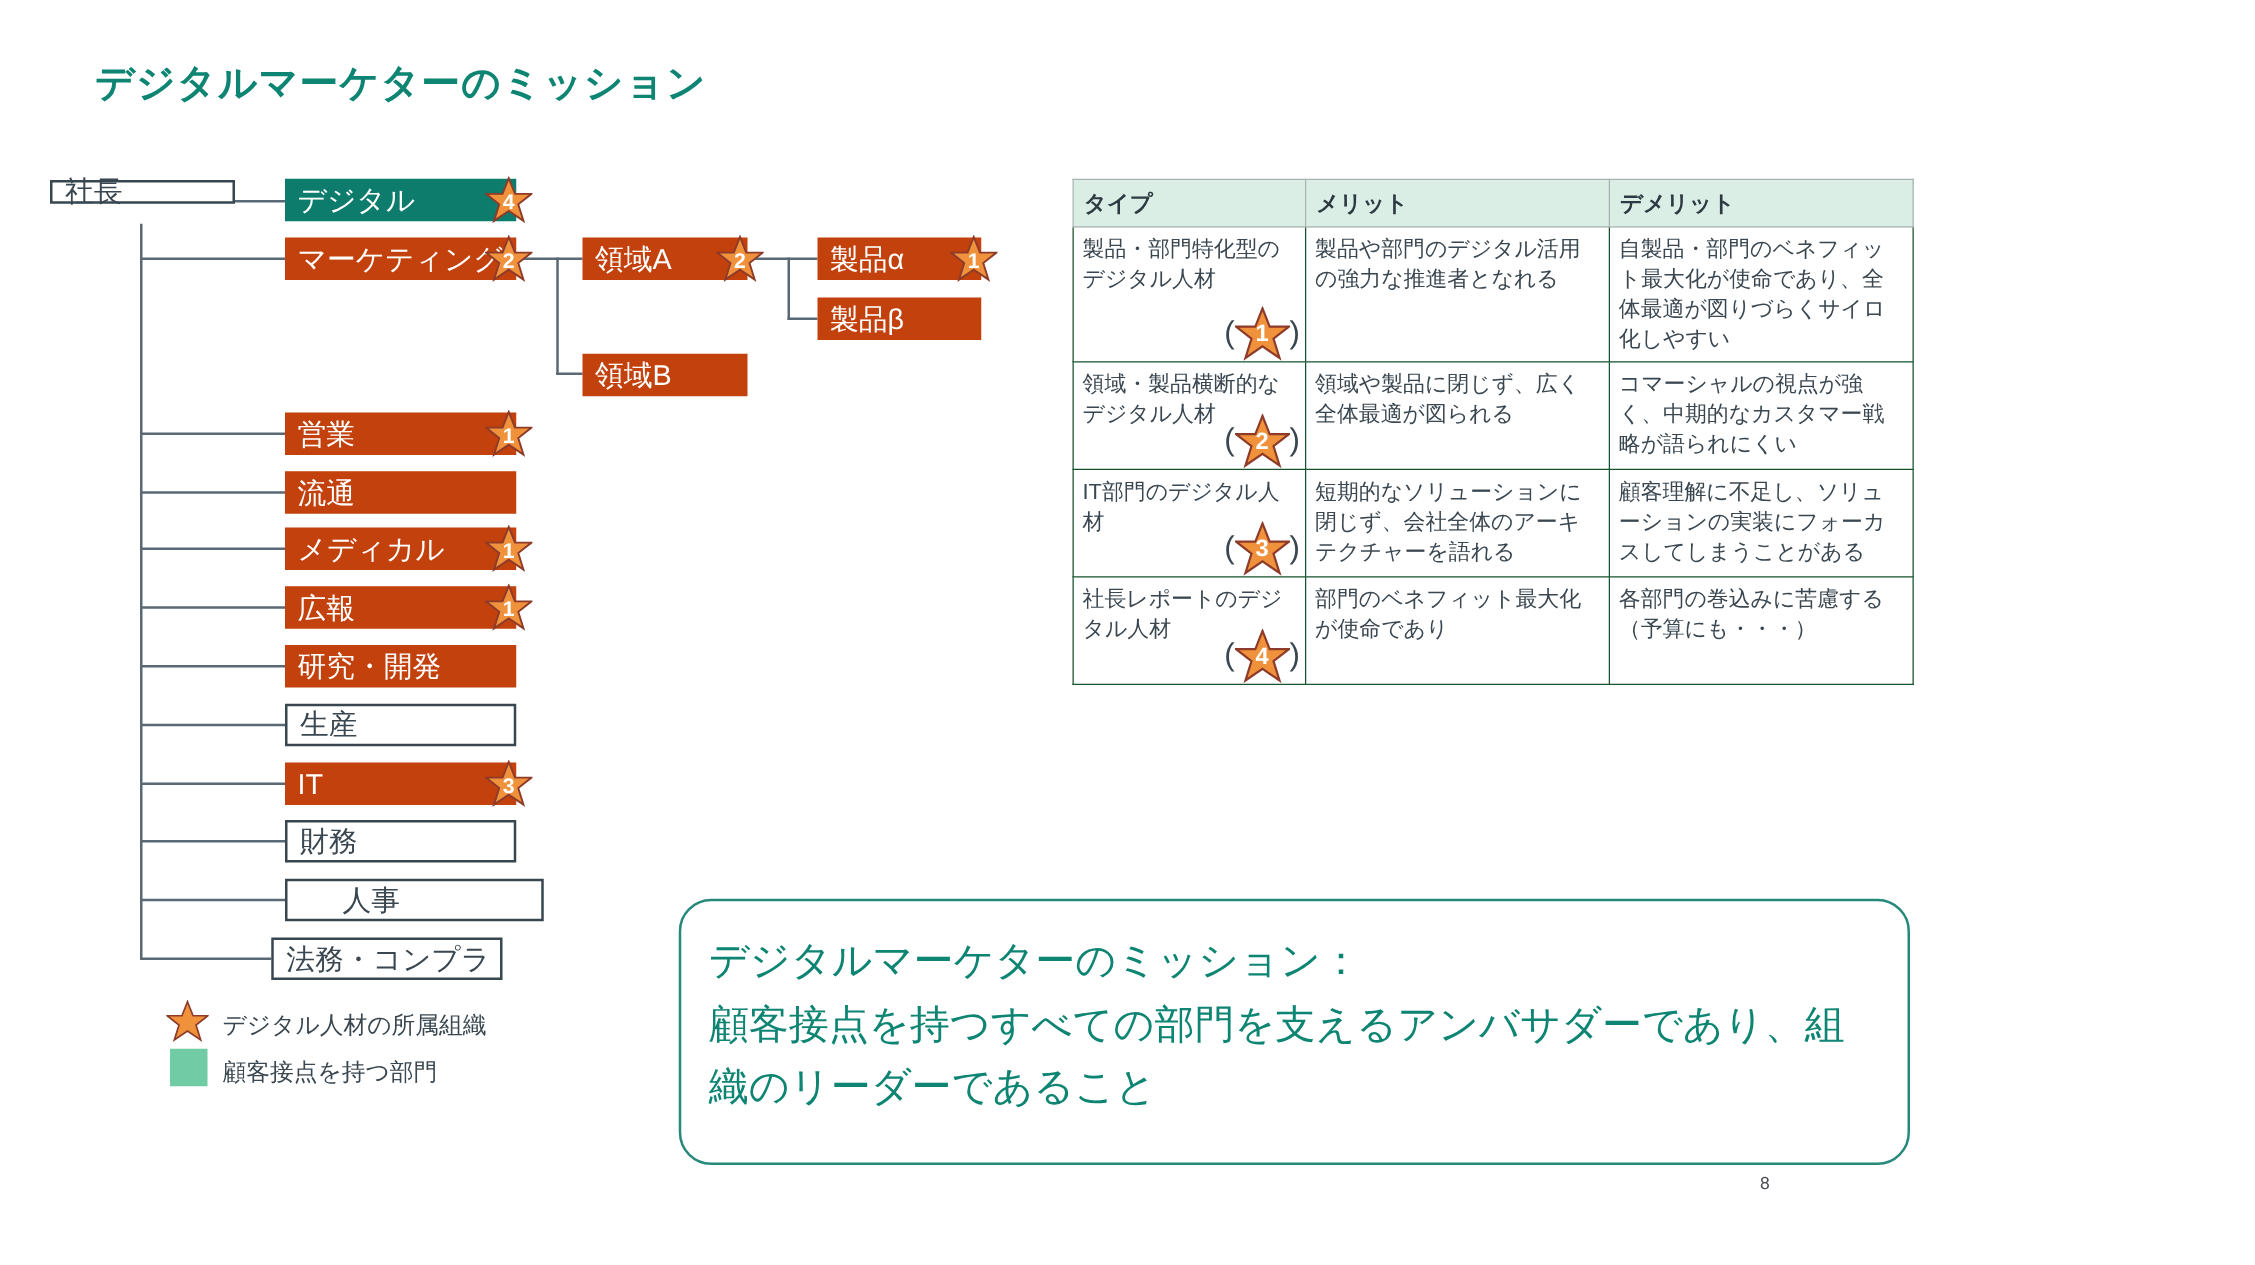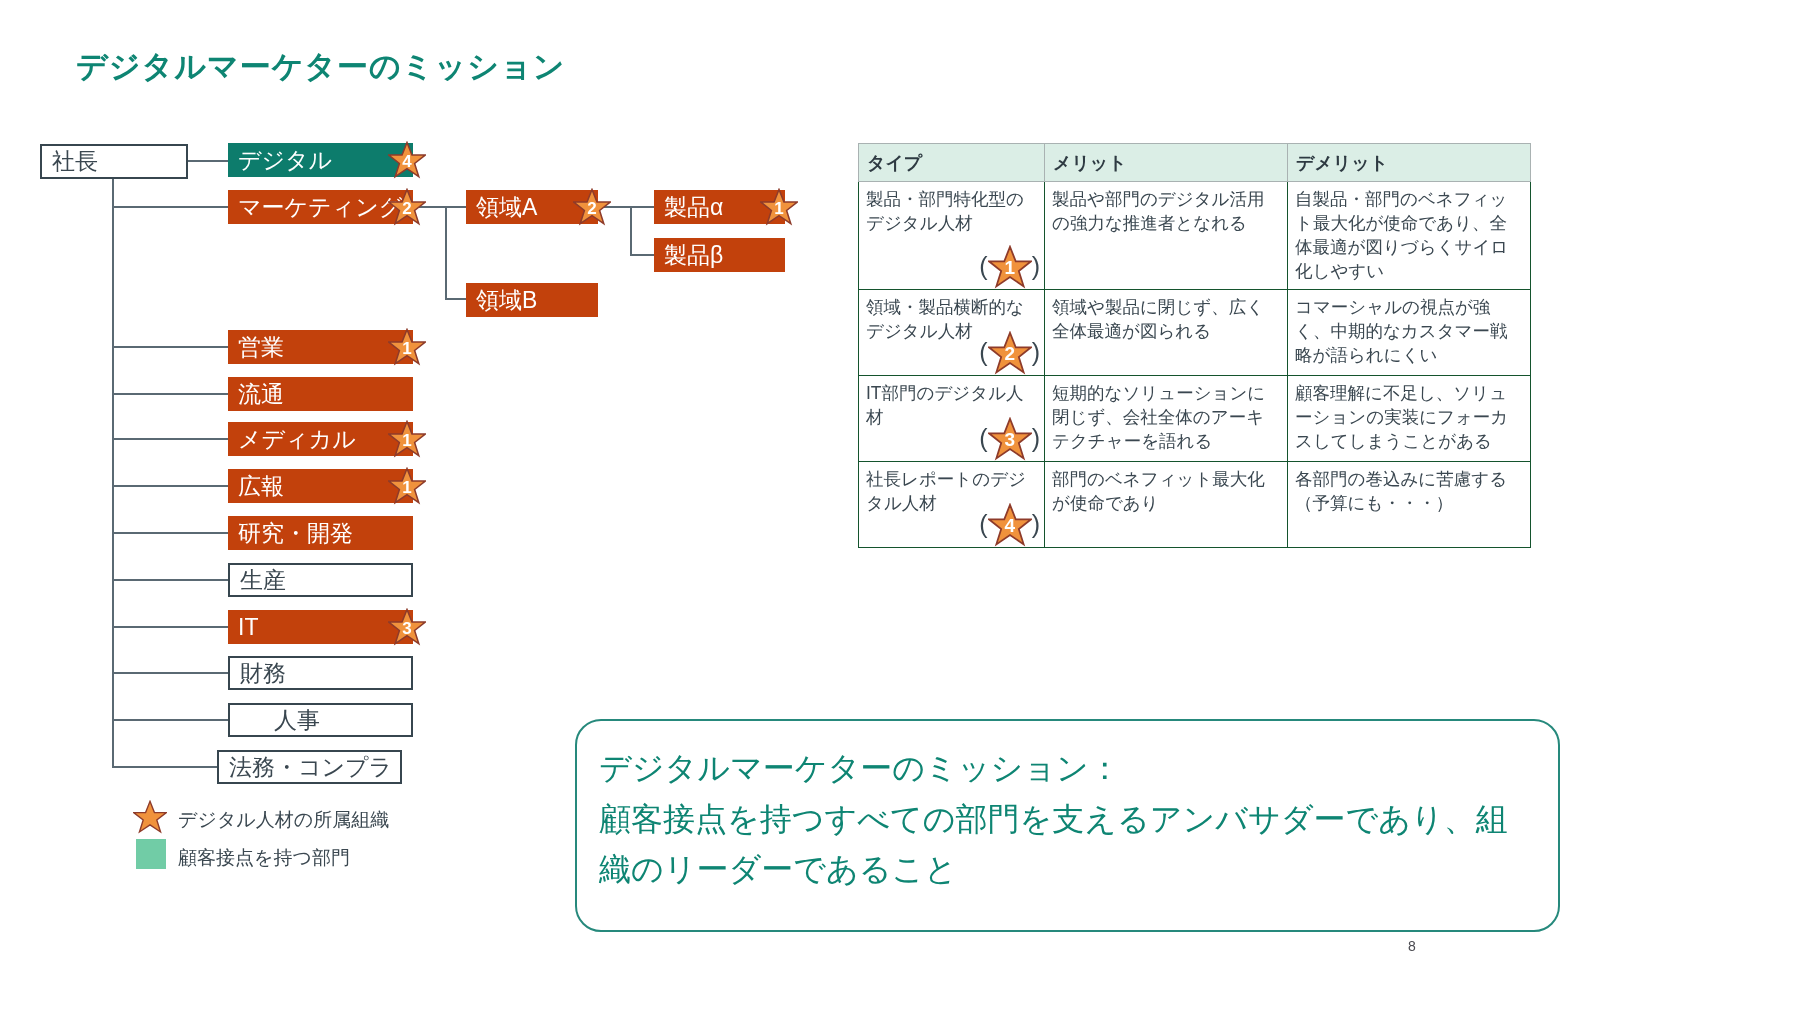--- a/index.html
+++ b/index.html
@@ -34,21 +34,21 @@
   .cmp-table th{background:#DBEEE6;text-align:left;font-weight:bold;padding:6px 8px;height:38px;border:1px solid #A9B2B2;font-size:18px;color:#2E3A42;box-sizing:border-box;}
   .cmp-table td{border:1px solid #14532d;vertical-align:top;padding:5px 7px;line-height:1.38;box-sizing:border-box;white-space:pre-line;}
   .cmp-table tr.r{height:86px;}
   .type-cell{position:relative;}
   .cell-star{position:absolute;right:4px;bottom:0;display:flex;align-items:center;white-space:nowrap;}
   .cell-star .paren{font-size:25px;color:#3A4750;}
   .cell-star .star{width:44px;height:44px;}
   .cell-star .star .num{font-size:19px;}
 
   
-  .mission{position:absolute;left:543px;top:719px;width:985px;height:213px;border:2px solid #26897C;border-radius:26px;box-sizing:border-box;padding:22px 24px 0 22px;color:#0E8573;font-size:32px;line-height:1.58;font-weight:500;margin-left:32px;}
+  .mission{position:absolute;left:543px;top:719px;width:985px;height:213px;border:2px solid #26897C;border-radius:26px;box-sizing:border-box;padding:22px 24px 0 22px;color:#0E8573;font-size:32px;line-height:1.58;font-weight:500;}
 
   .page-num{position:absolute;left:1408px;top:938px;font-size:14px;color:#4A4A50;}
 </style>
 </head>
 <body>
 
 <div class="slide">
 
   <div class="title">デジタルマーケターのミッション</div>
 
@@ -67,21 +67,21 @@
   <div class="hline" style="left:112px;top:766px;width:116px;"></div>
 
   <div class="hline" style="left:413px;top:206px;width:53px;"></div>
   <div class="vline" style="left:445px;top:206px;height:94px;"></div>
   <div class="hline" style="left:445px;top:298px;width:21px;"></div>
 
   <div class="hline" style="left:598px;top:206px;width:56px;"></div>
   <div class="vline" style="left:630px;top:206px;height:50px;"></div>
   <div class="hline" style="left:630px;top:254px;width:24px;"></div>
 
-  <div class="node white" style="left:40px;top:144px;width:148px;height:35px;">
+  <div class="node white" style="left:40px;top:144px;width:148px;height:19px;">
     <span>社長</span>
   </div>
 
   <div class="node dark" style="left:228px;top:143px;width:185px;">
     <span>デジタル</span>
     <span class="star nstar">
       <svg viewBox="0 0 50 48">
           <polygon points="25,1 31.5,17.5 49,17.5 35,28.5 40.5,46 25,35.5 9.5,46 15,28.5 1,17.5 18.5,17.5" fill="#F0923C" stroke="#8E3B2A" stroke-width="2"></polygon>
         </svg>
       <i class="num">4</i>
@@ -157,39 +157,39 @@
           <polygon points="25,1 31.5,17.5 49,17.5 35,28.5 40.5,46 25,35.5 9.5,46 15,28.5 1,17.5 18.5,17.5" fill="#F0923C" stroke="#8E3B2A" stroke-width="2"></polygon>
         </svg>
       <i class="num">1</i>
     </span>
   </div>
 
   <div class="node green" style="left:228px;top:516px;width:185px;">
     <span>研究・開発</span>
   </div>
 
-  <div class="node white" style="left:228px;top:563px;width:185px;">
+  <div class="node white" style="left:228px;top:563px;width:185px;align-items:flex-end;">
     <span>生産</span>
   </div>
 
   <div class="node green" style="left:228px;top:610px;width:185px;">
     <span>IT</span>
     <span class="star nstar">
       <svg viewBox="0 0 50 48">
           <polygon points="25,1 31.5,17.5 49,17.5 35,28.5 40.5,46 25,35.5 9.5,46 15,28.5 1,17.5 18.5,17.5" fill="#F0923C" stroke="#8E3B2A" stroke-width="2"></polygon>
         </svg>
       <i class="num">3</i>
     </span>
   </div>
 
   <div class="node white" style="left:228px;top:656px;width:185px;">
     <span>財務</span>
   </div>
 
-  <div class="node white" style="left:228px;top:703px;width:185px;padding-left:44px;">
+  <div class="node white" style="left:228px;top:703px;width:207px;padding-left:44px;">
     <span>人事</span>
   </div>
 
   <div class="node white" style="left:217px;top:750px;width:185px;">
     <span>法務・コンプラ</span>
   </div>
 
   <span class="star legend-star">
     <svg viewBox="0 0 50 48">
         <polygon points="25,1 31.5,17.5 49,17.5 35,28.5 40.5,46 25,35.5 9.5,46 15,28.5 1,17.5 18.5,17.5" fill="#F0923C" stroke="#8E3B2A" stroke-width="2"></polygon>

